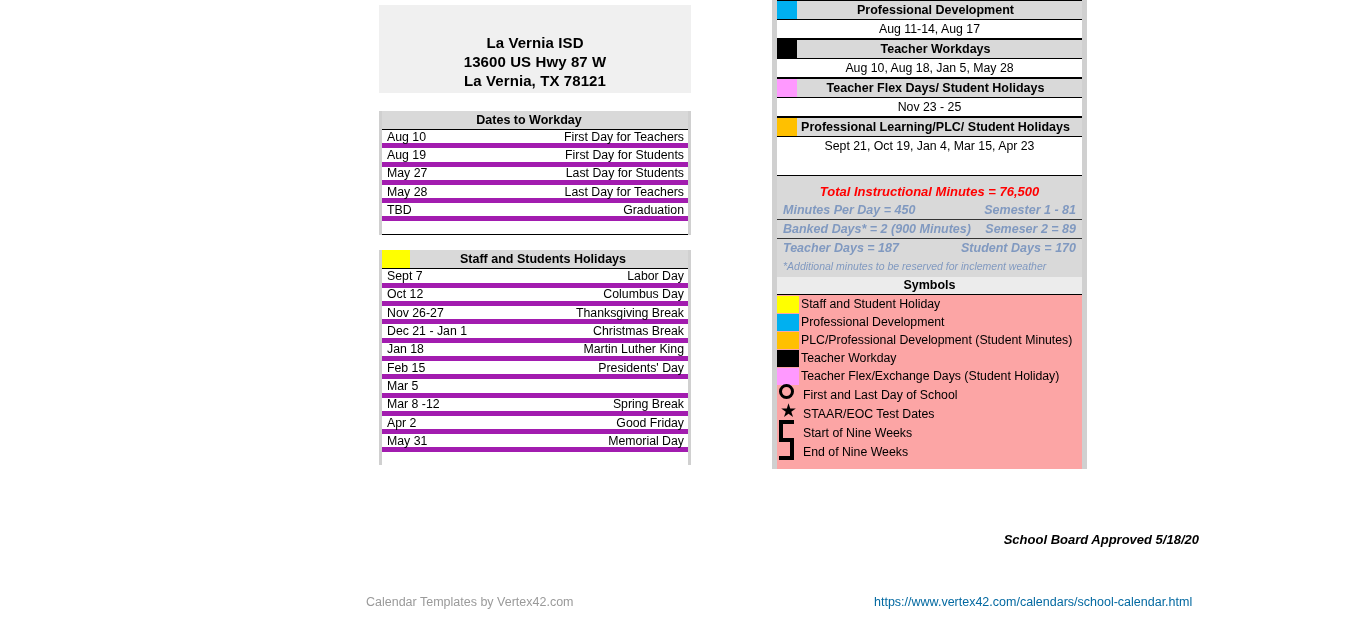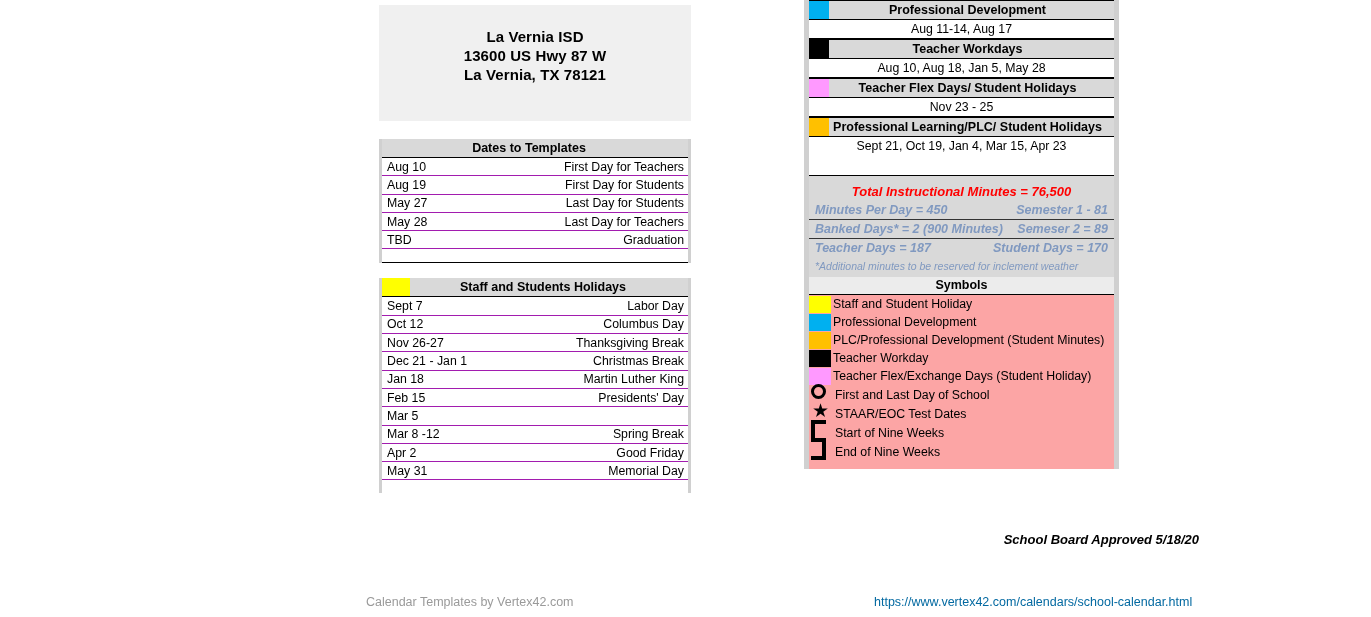--- a/index.html
+++ b/index.html
@@ -19,27 +19,27 @@
   
   #left-column {
     position: absolute;
     left: 379px;
     top: 0px;
     width: 312px;
   }
 
   #district-header {
     background: #f0f0f0;
-    height: 116px;
+    height: 88px;
     margin-top: 5px;
     display: flex;
     flex-direction: column;
     align-items: center;
     justify-content: flex-start;
-    padding-top: 22px;
+    padding-top: 28px;
     box-sizing: border-box;
   }
   #district-header .hline {
     font-size: 15px;
     font-weight: bold;
     line-height: 19px;
     letter-spacing: 0.1px;
   }
 
   .info-table {
@@ -66,38 +66,38 @@
     flex: 1 1 auto;
     text-align: center;
     font-size: 12.5px;
     font-weight: bold;
     padding-right: 12px;
   }
   .tbl-row {
     height: 18.3px;
     display: flex;
     align-items: center;
-    border-bottom: 1px solid #a21caf;
+    border-bottom: 5px solid #a21caf;
     font-size: 12.3px;
     padding: 0 4px 0 5px;
     box-sizing: border-box;
   }
   .tbl-row .c-date { flex: 0 0 auto; text-align: left; }
   .tbl-row .c-desc { flex: 1 1 auto; text-align: right; }
   .tbl-spacer {
     height: 13px;
     border-bottom: 1px solid #000;
   }
   .tbl-gap { height: 15px; }
   .tbl-tail { height: 13px; }
 
   
   #right-column {
     position: absolute;
-    left: 804px;
+    left: 772px;
     top: 0px;
     width: 315px;
     border-left: 5px solid #d0d0d0;
     border-right: 5px solid #d0d0d0;
     box-sizing: border-box;
   }
   #right-inner {
     width: 305px;
     background: #d9d9d9;
   }
@@ -264,21 +264,21 @@
 <div id="left-column">
 
   <div id="district-header">
     <div class="hline">La Vernia ISD</div>
     <div class="hline">13600 US Hwy 87 W</div>
     <div class="hline">La Vernia, TX 78121</div>
   </div>
 
   <div class="info-table" id="dates-to-remember-table">
     <div class="tbl-head">
-      <div class="head-title">Dates to Templates</div>
+      <div class="head-title">Dates to Workday</div>
     </div>
     <div id="dtr-rows">
         <div class="tbl-row">
           <span class="c-date">Aug 10</span>
           <span class="c-desc">First Day for Teachers</span>
         </div>
         <div class="tbl-row">
           <span class="c-date">Aug 19</span>
           <span class="c-desc">First Day for Students</span>
         </div>

